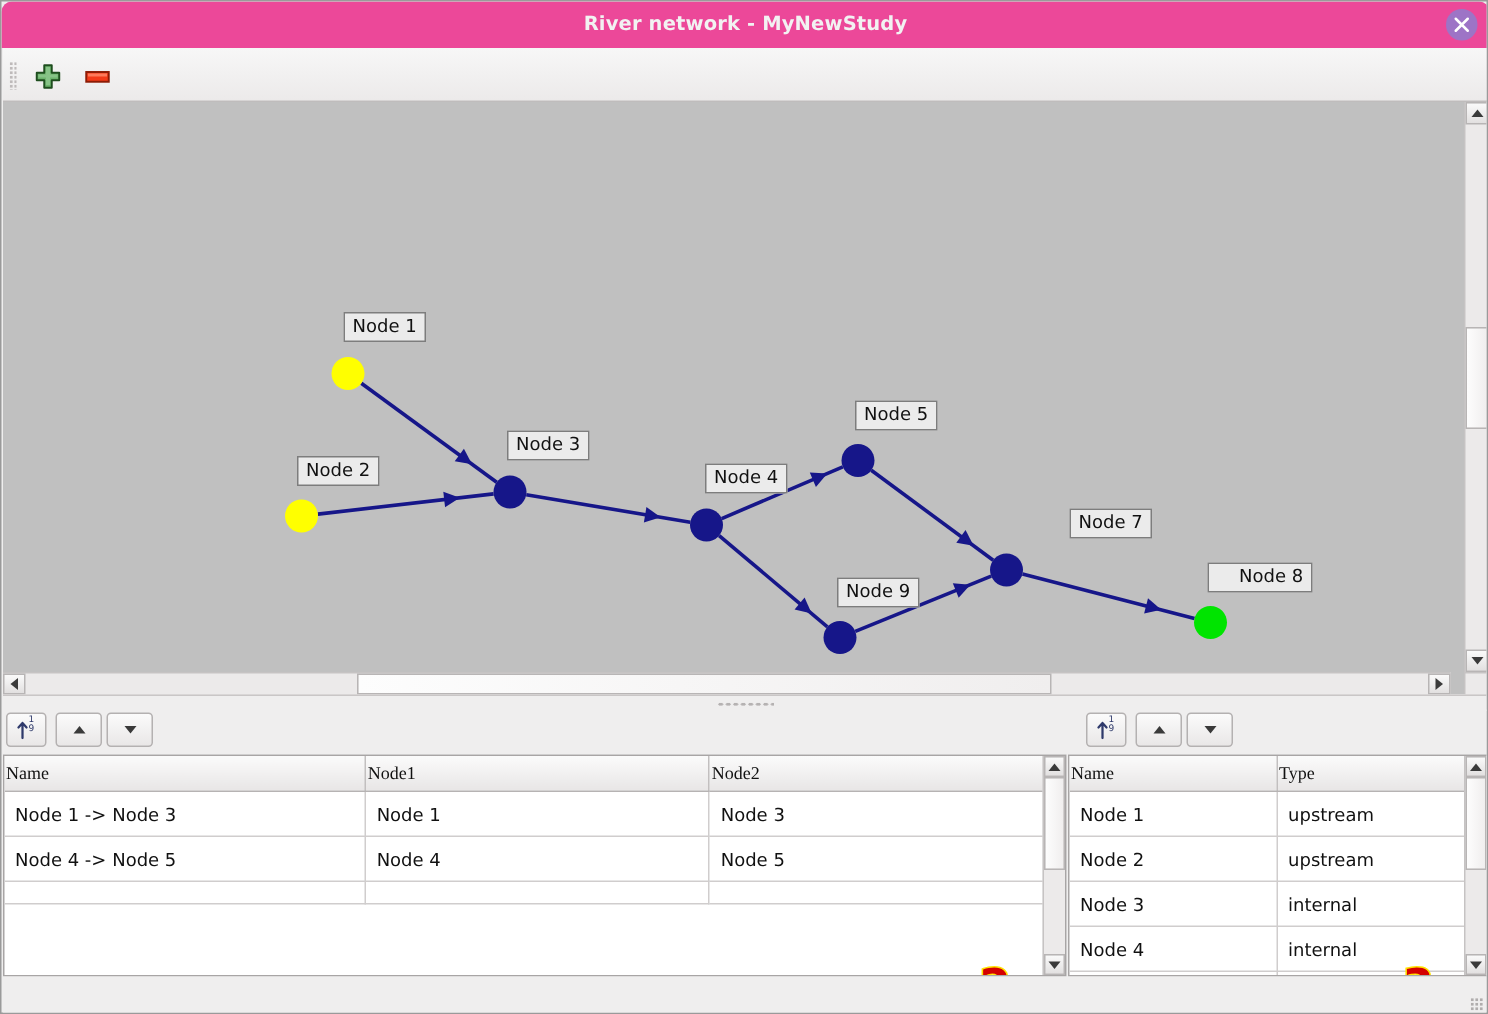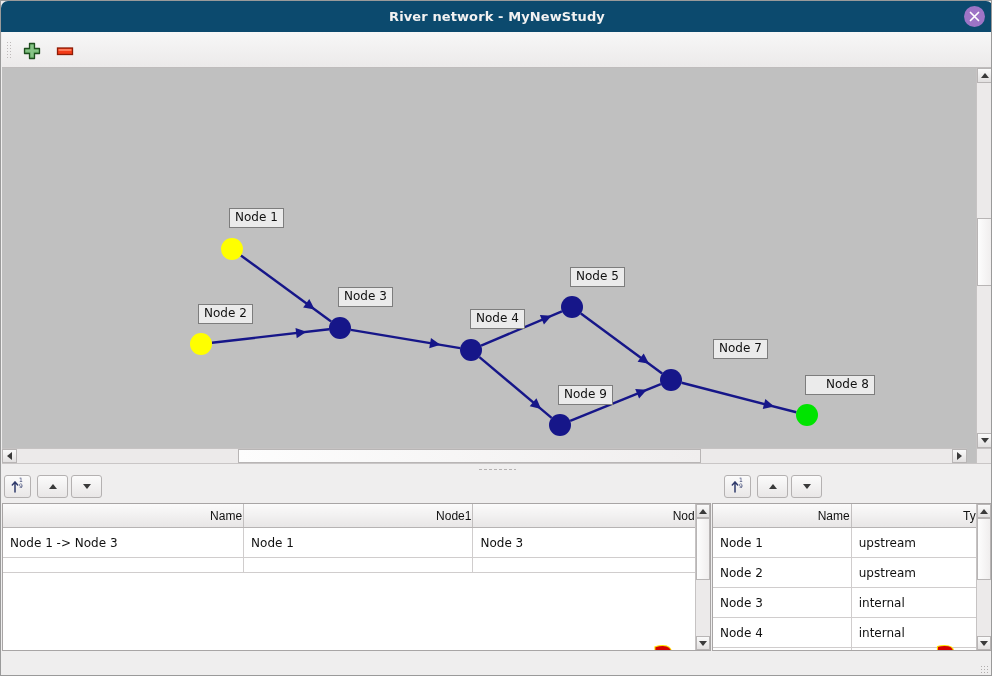--- a/index.html
+++ b/index.html
@@ -21,21 +21,21 @@
     border: 1px solid #9a9a9a;
     overflow: hidden;
   }
 
   
   .titlebar {
     position: absolute;
     left: 0; top: 0;
     width: 992px;
     height: 31px;
-    background: #0c4a6e;
+    background: #ec4899;
     border-top-left-radius: 7px;
     border-top-right-radius: 7px;
   }
   .titlebar-text {
     position: absolute;
     left: 0; top: 0;
     width: 992px;
     line-height: 31px;
     text-align: center;
     color: #f2f2f2;
@@ -228,22 +228,22 @@
   }
   .tbl { border-collapse: collapse; table-layout: fixed; width: 100%; }
   .tbl th {
     background: linear-gradient(#fbfbfb,#e8e6e6);
     border-right: 1px solid #c2bfbf;
     border-bottom: 1px solid #b6b3b3;
     font-size: 12px;
     font-weight: normal;
     color: #111;
     height: 21px;
-    text-align: right;
-    font-family: Liberation Sans, sans-serif;
+    text-align: left;
+    font-family: Liberation Serif, serif;
   }
   .tbl td {
     border-right: 1px solid #d0cdcd;
     border-bottom: 1px solid #d0cdcd;
     font-size: 12px;
     color: #111;
     height: 29px;
     padding: 0 0 0 7px;
     background: #fff;
     overflow: hidden;
@@ -404,20 +404,25 @@
               <th>Node1</th>
               <th>Node2</th>
             </tr>
           </thead>
         <tbody>
             <tr>
               <td>Node 1 -&gt; Node 3</td>
               <td>Node 1</td>
               <td>Node 3</td>
             </tr>
+            <tr>
+              <td>Node 4 -&gt; Node 5</td>
+              <td>Node 4</td>
+              <td>Node 5</td>
+            </tr>
             <tr class="partial">
               <td>&nbsp;</td>
               <td>&nbsp;</td>
               <td>&nbsp;</td>
             </tr>
           </tbody>
       </table>
       <div class="tbl-sb" style="height:146px;">
         <div class="sb-arrow" style="left:0; top:0; width:14px; height:14px;">
           <div class="tri tri-up"></div>

